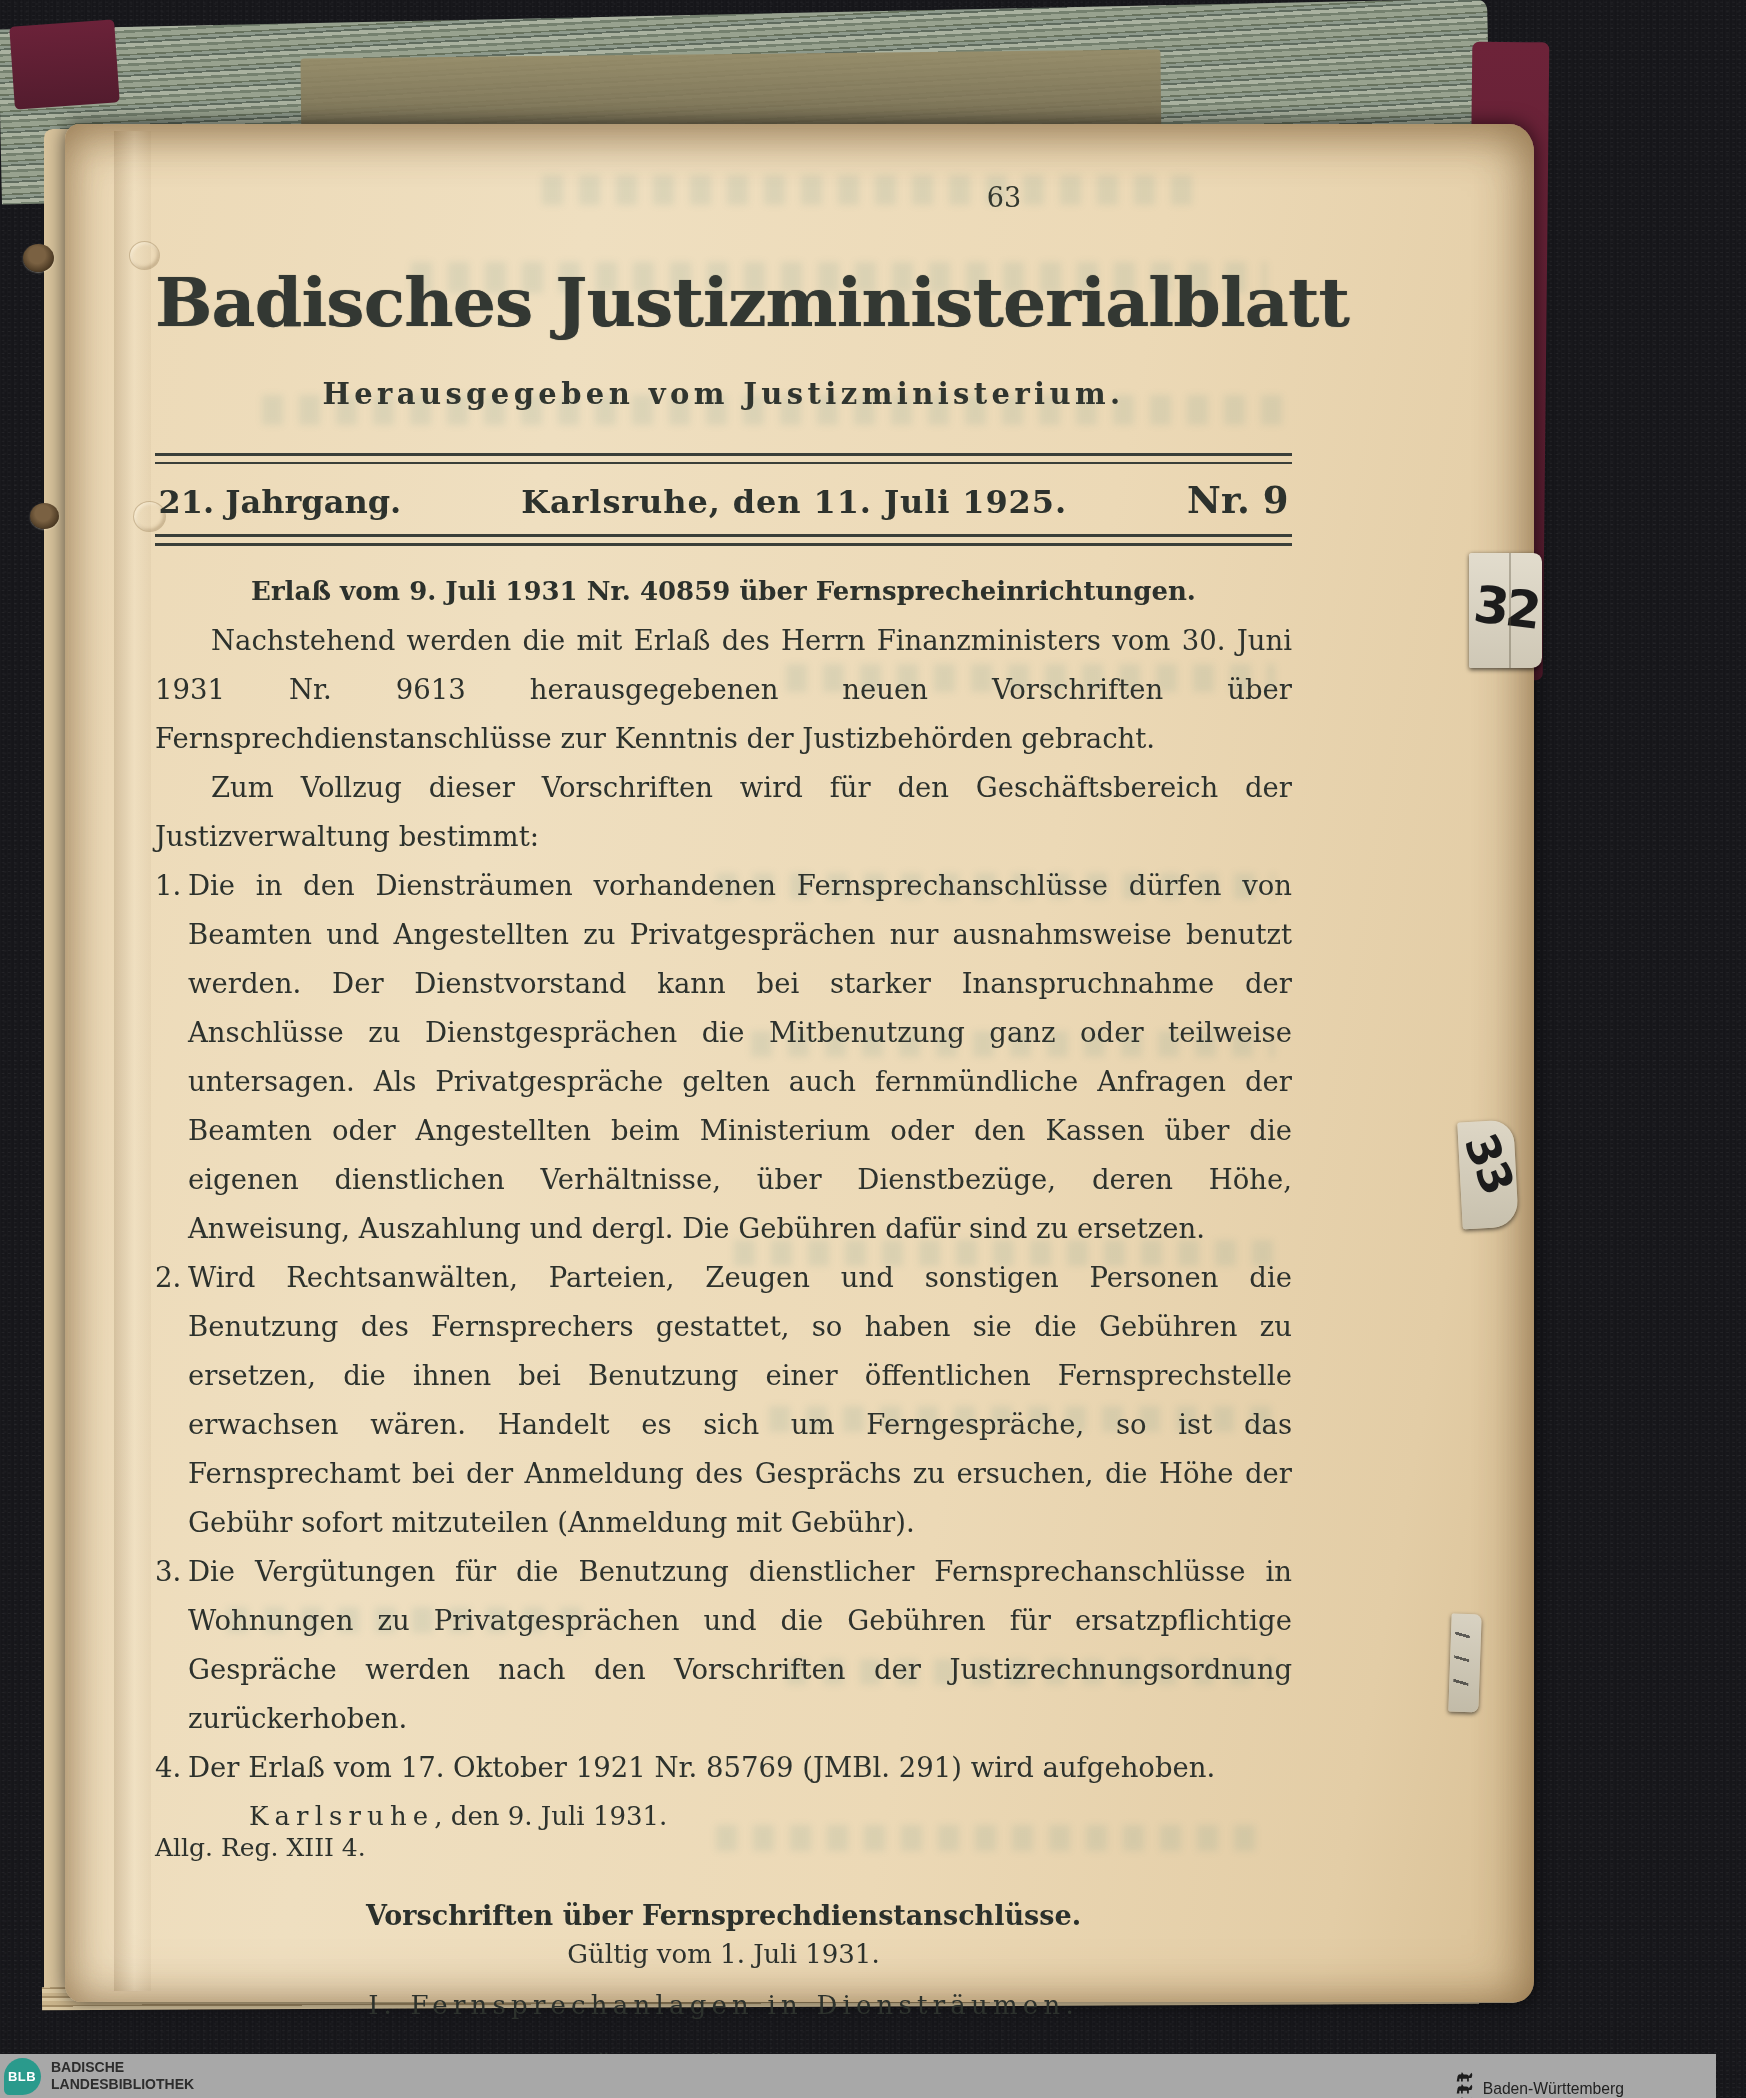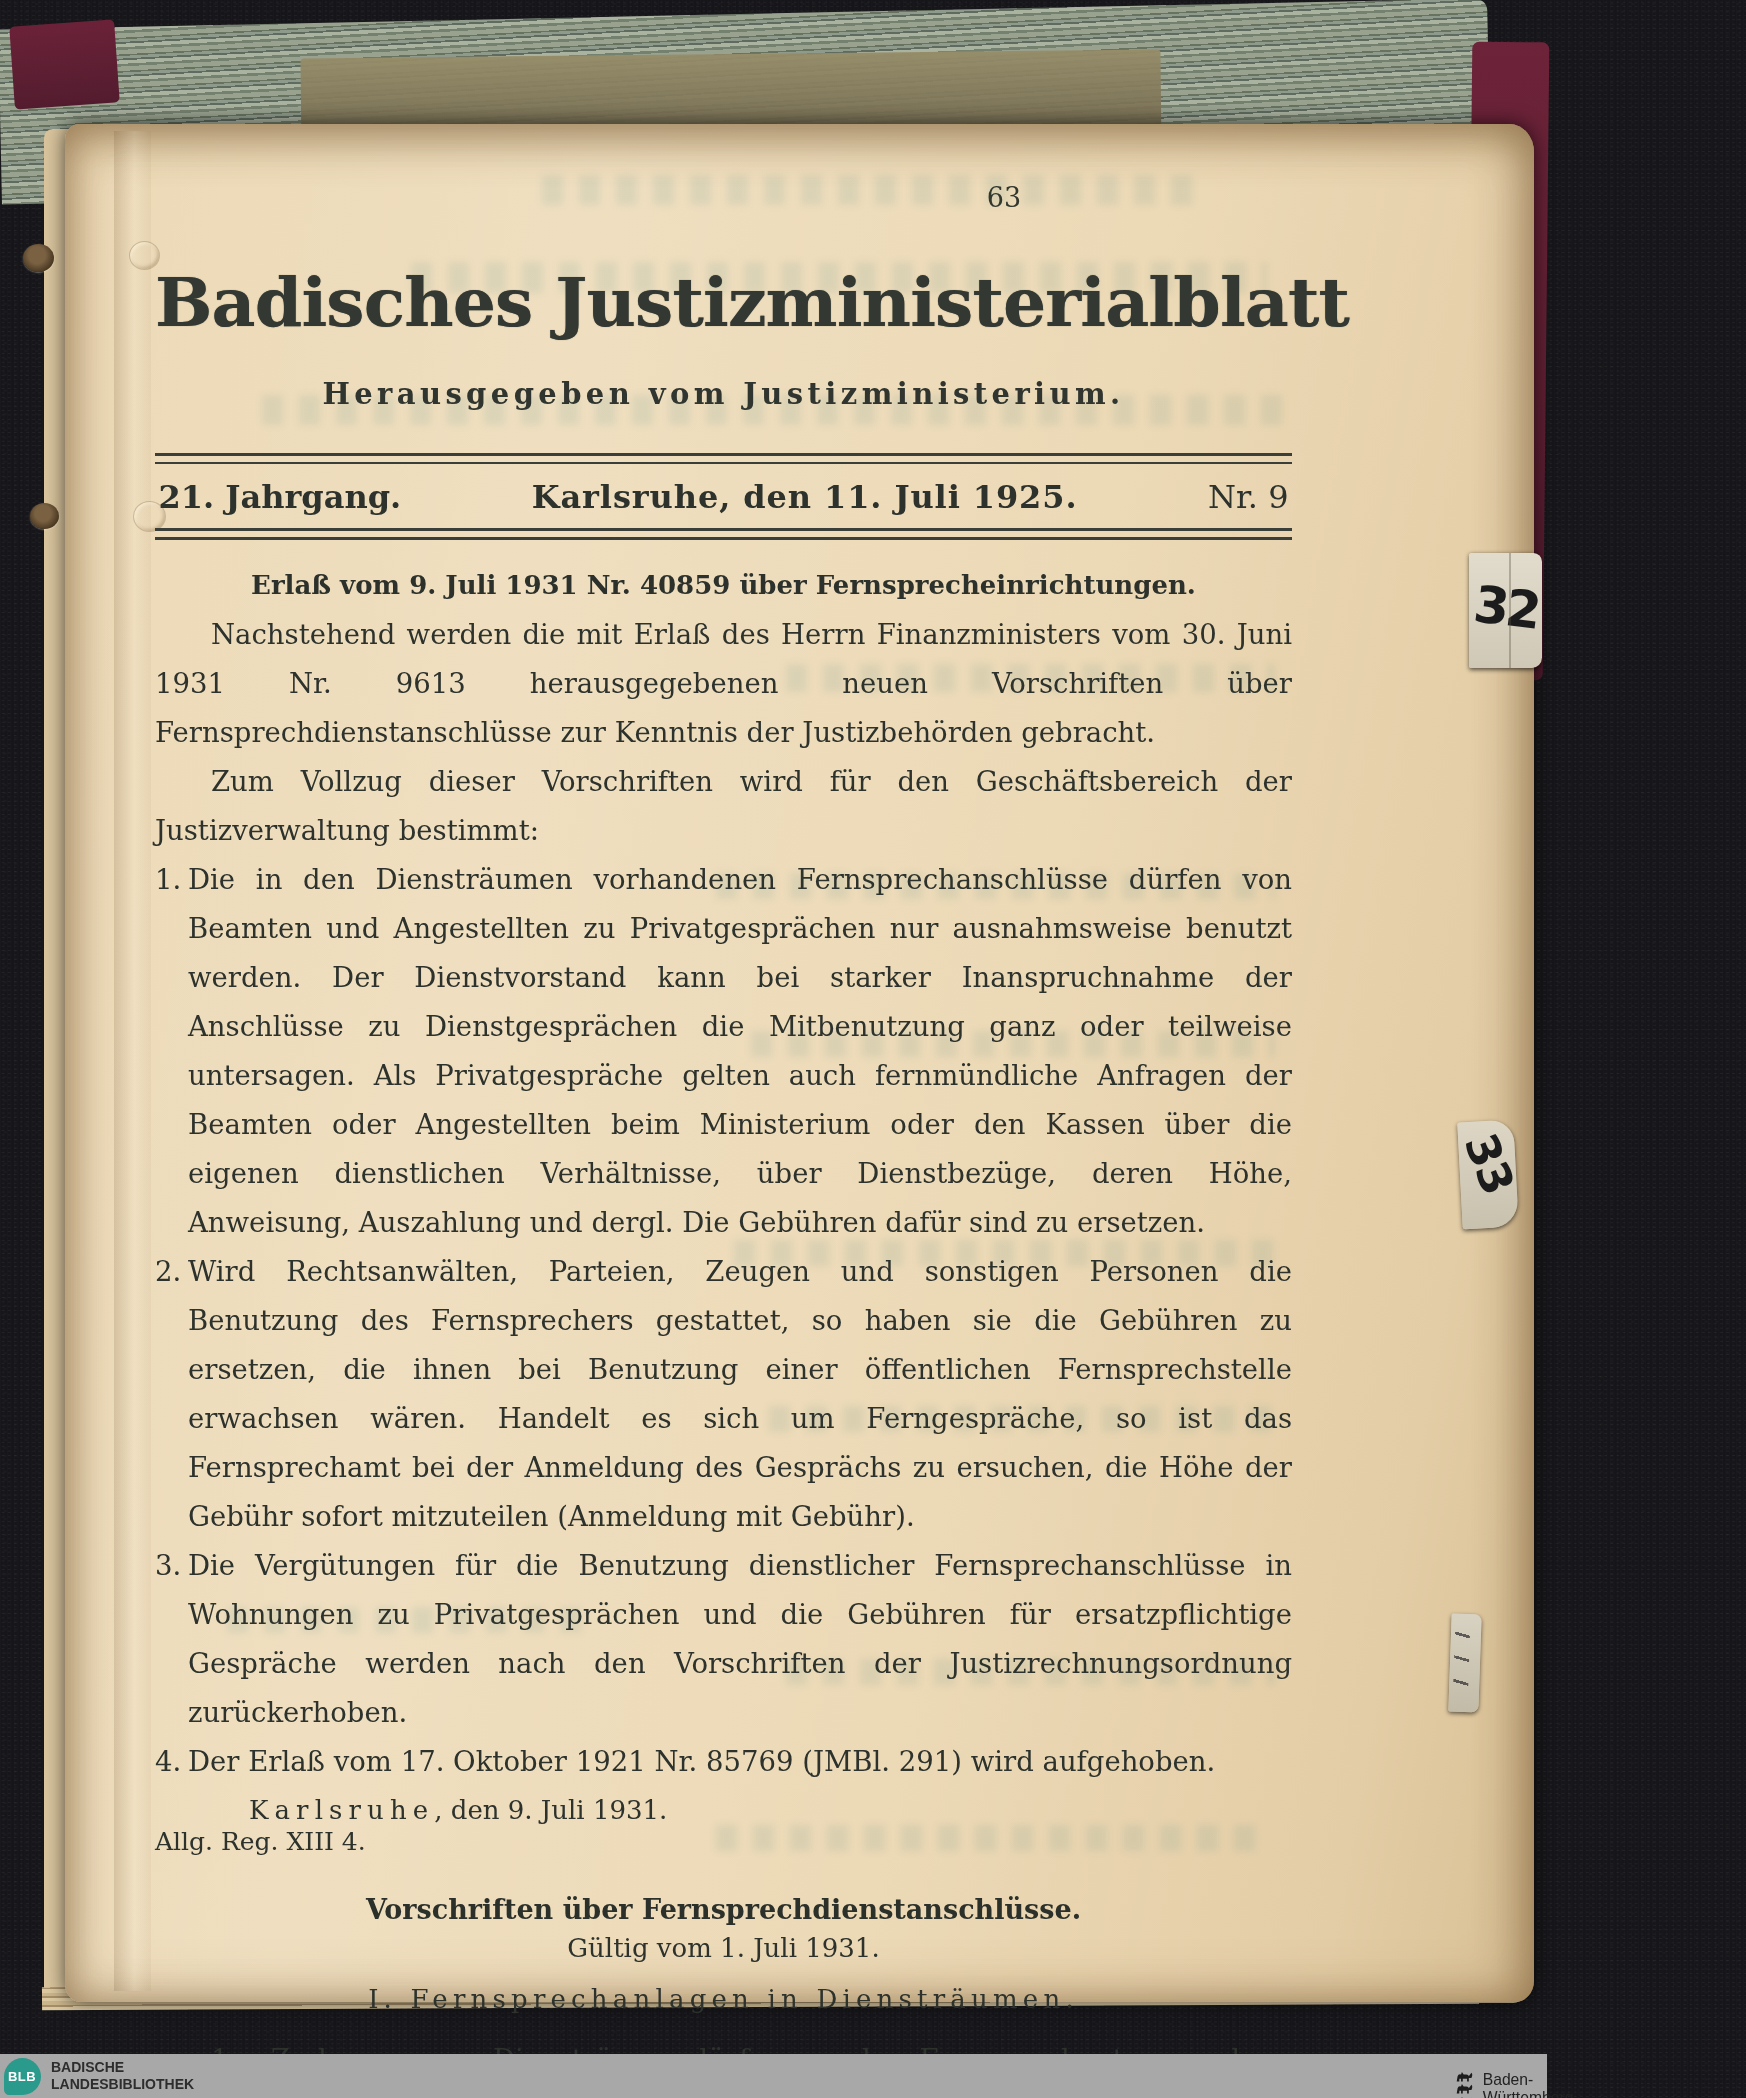--- a/index.html
+++ b/index.html
@@ -75,40 +75,40 @@
     text-shadow:0 0 0.9px rgba(40,50,40,.7);}
   .subtitle{margin-top:35px;text-align:center;font-size:29px;font-weight:bold;
     letter-spacing:4.4px;color:#30352f;}
   .rule{margin-top:0;height:2.6px;background:#3a3f39;}
   .rule + .rule{margin-top:6.1px;}
   .rules-top{margin-top:42px;}
   .masthead{display:flex;align-items:baseline;justify-content:space-between;
     padding:14px 3.5px 12.2px 3.5px;}
   .mh-vol{font-size:32px;font-weight:bold;}
   .mh-date{font-size:32px;font-weight:bold;letter-spacing:0.9px;}
-  .mh-nr{font-size:32px;font-weight:normal;}
+  .mh-nr{font-size:37px;font-weight:bold;}
   .art-head{margin-top:30px;text-align:center;font-size:26px;font-weight:bold;color:#2c312c;}
   .para{margin:0;font-size:27.5px;line-height:49px;text-align:justify;color:#2d322d;}
   .para.first{margin-top:10.5px;}
   .para .indent{display:inline-block;width:56px;}
   .item{position:relative;padding-left:33px;font-size:27.5px;line-height:49px;text-align:justify;color:#2d322d;}
   .item .num{position:absolute;left:0;top:0;}
   .dateline{margin-top:8.7px;margin-left:94px;font-size:26px;}
   .dateline .city{letter-spacing:6.1px;}
   .sigrow{display:flex;justify-content:space-between;align-items:flex-end;margin-top:1.7px;}
   .fileref{font-size:25px;}
   .signature{font-size:27.5px;margin-right:103px;margin-bottom:10.5px;}
   .signature .name{letter-spacing:5.2px;margin-left:23px;}
   .reg-head{margin-top:38px;text-align:center;font-size:27px;font-weight:bold;color:#2b302b;}
   .reg-valid{margin-top:8.7px;text-align:center;font-size:26px;}
   .reg-sect{margin-top:21px;text-align:center;font-size:26px;letter-spacing:5.2px;}
   .reg-para{margin-top:21px;}
   .reg-para .lead{letter-spacing:5.2px;}
   
-  .bar{position:absolute;left:0;top:2054px;width:1547px;height:45px;background:#a8a8a8;
+  .bar{position:absolute;left:0;top:2054px;width:1716px;height:45px;background:#a8a8a8;
     font-family:"Liberation Sans", sans-serif;}
   .blb-logo{position:absolute;left:3.5px;top:3.5px;width:37px;height:37px;background:#2a9a8c;
     border-radius:50% 50% 50% 5.2px;display:flex;align-items:center;justify-content:center;}
   .blb-logo span{color:#fff;font-size:13px;font-weight:bold;letter-spacing:0.4px;}
   .blb-name{position:absolute;left:51px;top:5.2px;font-size:14px;font-weight:bold;color:#2d2d2d;line-height:16.6px;}
   .bw{position:absolute;left:1455px;top:14px;display:flex;align-items:center;height:42px;}
   .bw-lions{display:flex;flex-direction:column;gap:0.9px;margin-right:8.7px;}
   .bw-lions svg{display:block;}
   .bw-name{font-size:15.7px;color:#222;}
 </style>

